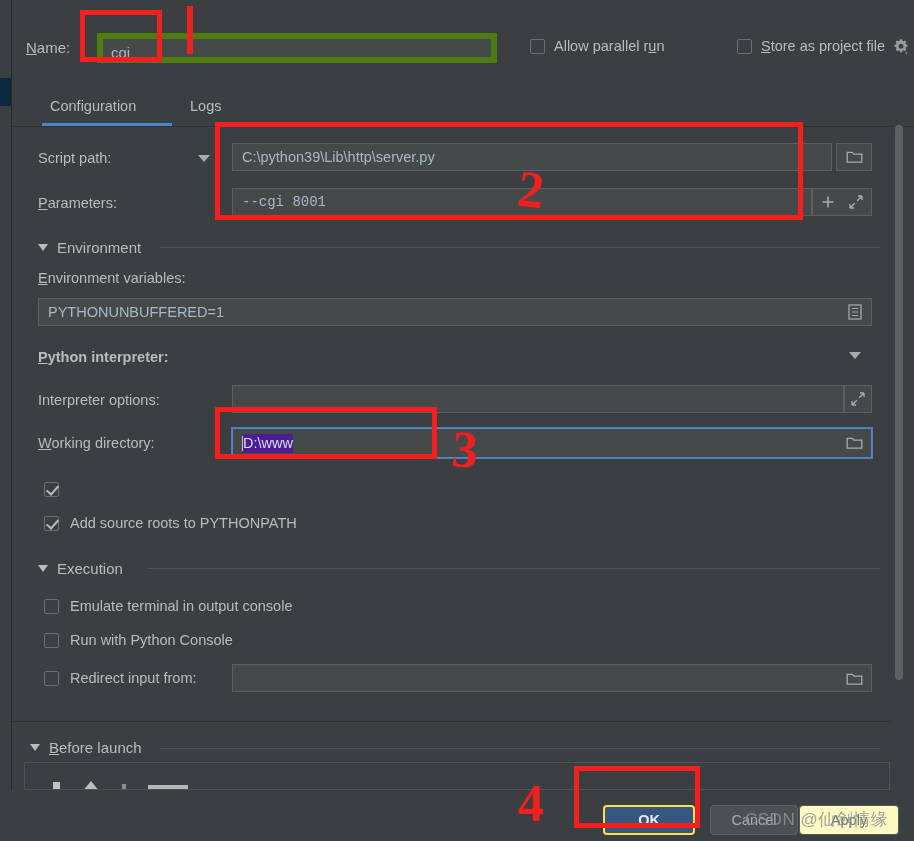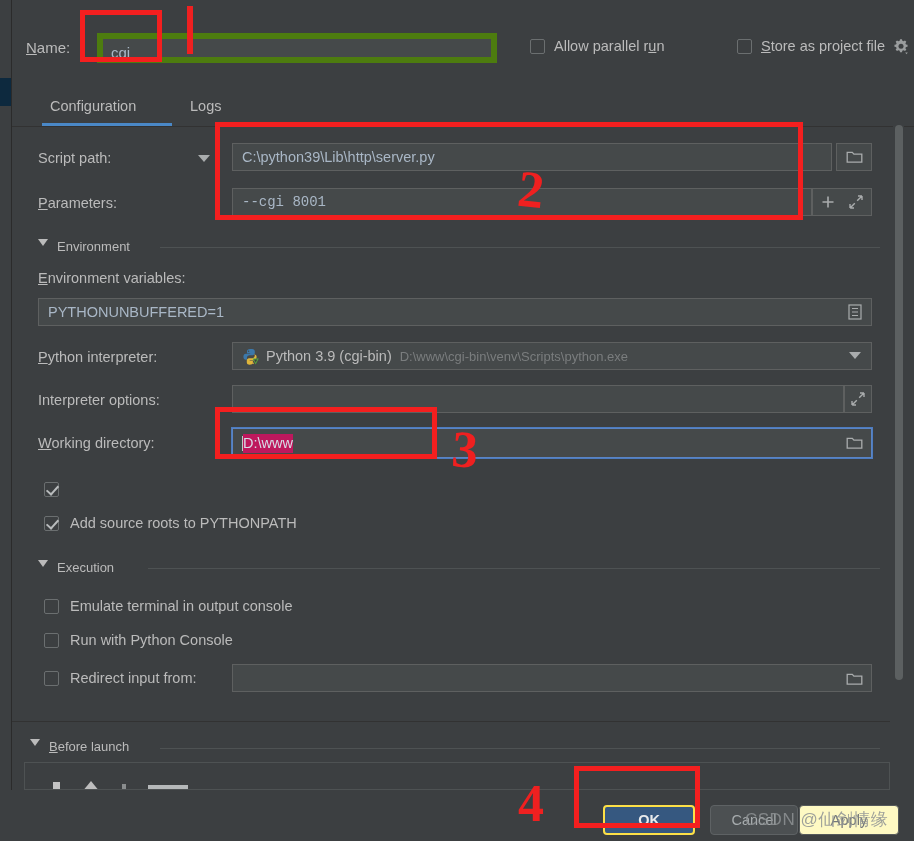--- a/index.html
+++ b/index.html
@@ -158,43 +158,43 @@
     position: absolute;
     width: 0; height: 0;
     border-left: 6px solid transparent;
     border-right: 6px solid transparent;
     border-top: 7px solid #a9acad;
   }
 
   
   .section {
     position: absolute;
-    display: flex; align-items: flex-start; gap: 9px;
-    font-size: 13px; color: #bbbbbb;
+    display: flex; align-items: center; gap: 9px;
+    font-size: 15px; color: #bbbbbb;
   }
   .tri {
     width: 0; height: 0;
     border-left: 5.5px solid transparent;
     border-right: 5.5px solid transparent;
     border-top: 7px solid #bbbbbb;
     flex: none;
   }
   .sect-line {
     position: absolute; height: 1px; background: #4e5253;
   }
 
   .opt {
     position: absolute;
     display: flex; align-items: center; gap: 11px;
     font-size: 14.5px; color: #bbbbbb;
   }
 
   
   .sel-text {
-    background: #be185d;
+    background: #4c1d95;
     color: #d6dde8;
     padding: 1px 0 2px 0;
   }
   .caret {
     display: inline-block;
     width: 1px; height: 15px;
     background: #c8c8c8;
     vertical-align: -2px;
   }
 
@@ -362,33 +362,21 @@
 
   <div class="lbl" style="left:38px; top:270px;"><u>E</u>nvironment variables:</div>
   <div class="field" style="left:38px; top:298px; width:834px; height:28px;">PYTHONUNBUFFERED=1</div>
   <div style="position:absolute; left:848px; top:304px;">
     <svg width="14" height="16" viewBox="0 0 14 16">
       <rect x="1" y="1" width="12" height="14" fill="none" stroke="#a9acad" stroke-width="1.2"></rect>
       <path stroke="#a9acad" stroke-width="1.1" d="M4 4.5h6M4 8h6M4 11.5h6"></path>
     </svg>
   </div>
 
-  <div class="lbl" style="left:38px; top:349px;"><u>P</u>ython interpreter:</div>
-  <div class="field" style="left:232px; top:342px; width:640px; height:28px;">
-    <span class="pyicon">
-      <svg width="17" height="17" viewBox="0 0 17 17">
-        <path fill="#3c78aa" d="M8.1 1C6 1 5 2 5 3.6v1.6h3.2v.5H3.9C2.4 5.7 1.4 6.7 1.4 8.7s1 3 2.5 3h1V9.9c0-1.5 1.2-2.7 2.7-2.7h3c1.2 0 2.2-1 2.2-2.2V3.6C12.8 2 11.8 1 10.2 1zM6.6 2.5c.4 0 .7.3.7.7s-.3.7-.7.7-.7-.3-.7-.7.3-.7.7-.7z"></path>
-        <path fill="#e0b63b" d="M12.8 5.8v1.7c0 1.6-1.3 2.8-2.8 2.8H7c-1.2 0-2.2 1-2.2 2.2v2c0 1.5 1.3 2.2 2.8 2.2 1.8 0 3.3-.4 3.3-2.2v-1.6H7.7v-.5h4.4c1.5 0 2.1-1.1 2.4-2.7.3-1.7 0-3.3-2.4-3.3zm-1.6 8.8c.4 0 .7.3.7.7s-.3.7-.7.7-.7-.3-.7-.7.3-.7.7-.7z"></path>
-        <path fill="#54a13f" d="M10.5 10.6h6.3l-3.1 6z"></path>
-        <path fill="#3c3f41" d="M12.1 11.6h3.1l-1.5 3z"></path>
-      </svg>
-    </span>
-    <span class="interp-text">Python 3.9 (cgi-bin)</span>
-    <span class="interp-path">D:\www\cgi-bin\venv\Scripts\python.exe</span>
-  </div>
+  <div class="lbl" style="left:38px; top:349px;font-weight:bold;"><u>P</u>ython interpreter:</div>
   <div class="combo-arrow" style="left:849px; top:352px;"></div>
 
   <div class="lbl" style="left:38px; top:392px;">Interpreter options:</div>
   <div class="field" style="left:232px; top:385px; width:612px; height:28px;"></div>
   <div class="btnbox" style="left:844px; top:385px; width:28px; height:28px;">
     <svg width="14" height="14" viewBox="0 0 14 14">
       <path stroke="#a9acad" stroke-width="1.4" fill="none" d="M13 1L8.2 5.8M13 1h-4M13 1v4M1 13l4.8-4.8M1 13h4M1 13V9"></path>
     </svg>
   </div>
 

